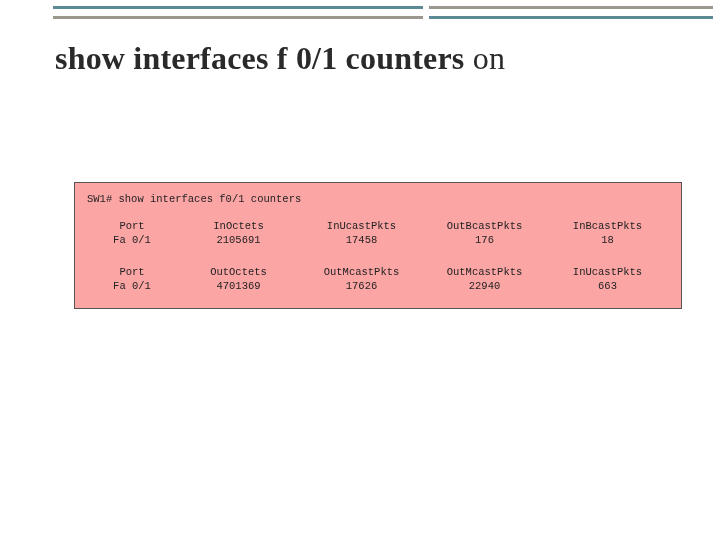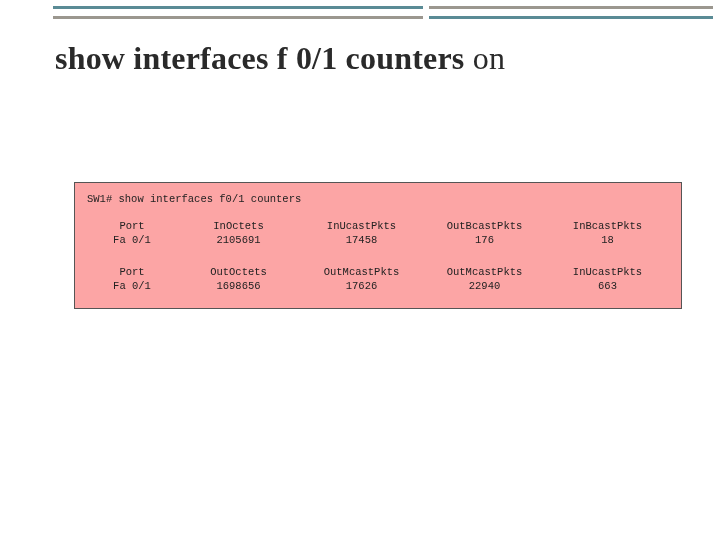--- a/index.html
+++ b/index.html
@@ -117,21 +117,21 @@
           </tr>
       <tr class="data-row">
         <td class="c-port">Port</td>
         <td class="c-col">OutOctets</td>
         <td class="c-col">OutMcastPkts</td>
         <td class="c-col">OutMcastPkts</td>
         <td class="c-col">InUcastPkts</td>
       </tr>
       <tr class="data-row">
         <td class="c-port">Fa 0/1</td>
-        <td class="c-col">1698656</td>
+        <td class="c-col">4701369</td>
         <td class="c-col">17626</td>
         <td class="c-col">22940</td>
         <td class="c-col">663</td>
       </tr>
     </tbody>
       </table>
   </div>
 
 </div>
 

